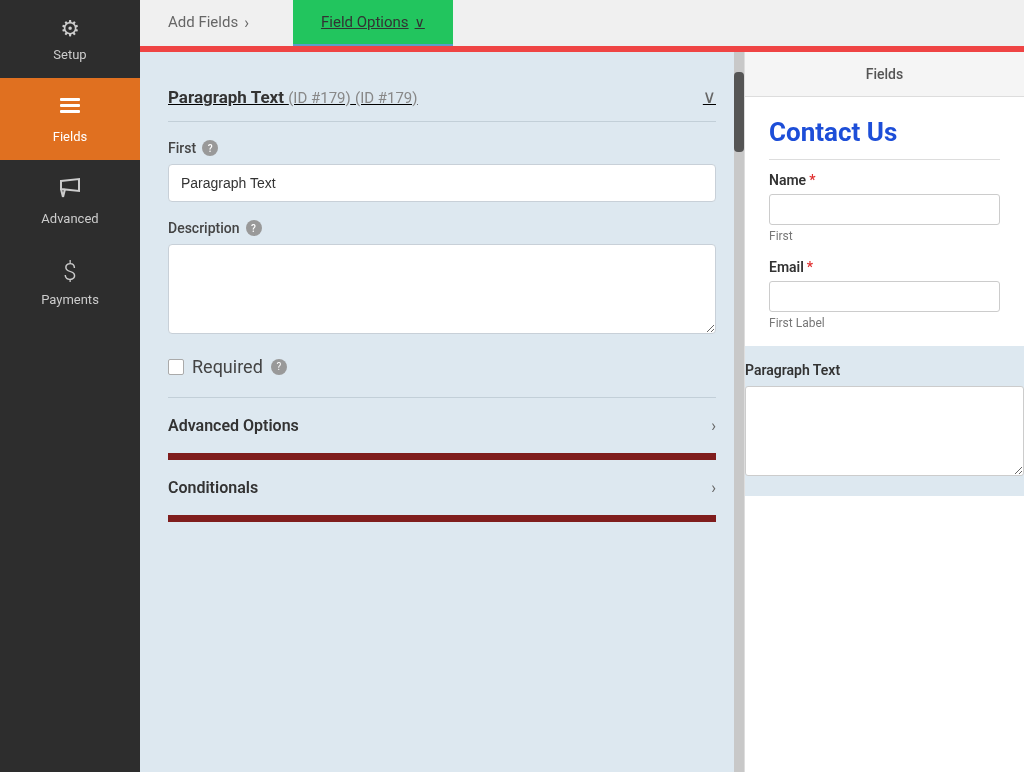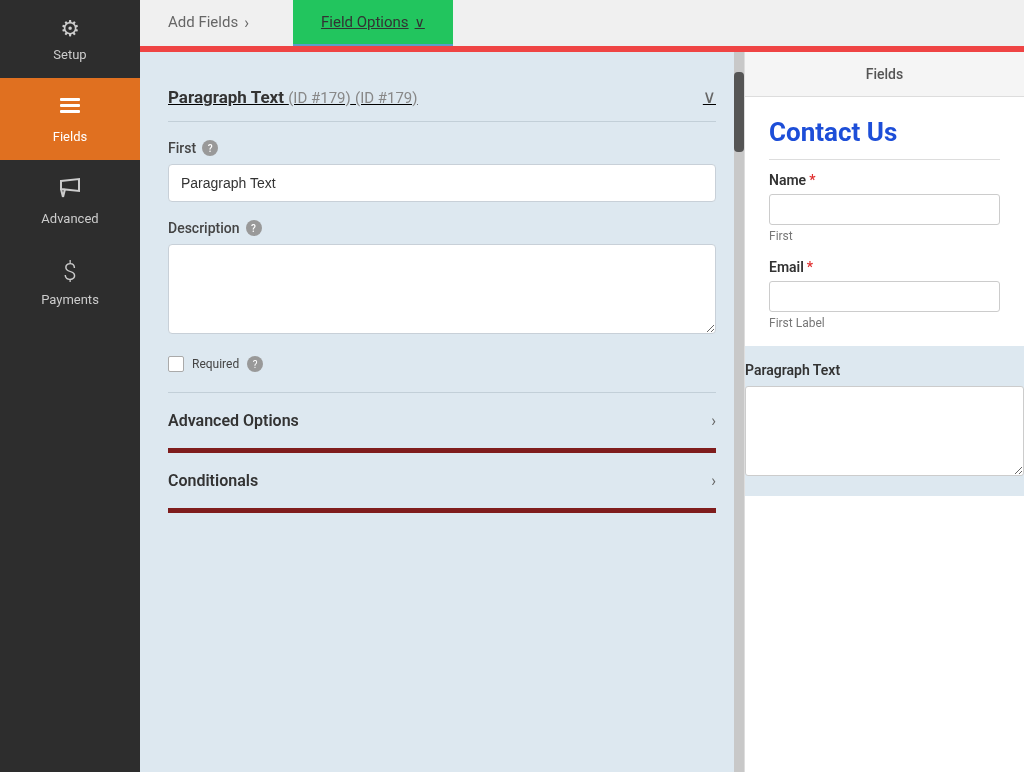--- a/index.html
+++ b/index.html
@@ -181,38 +181,38 @@
     .checkbox-box {
       width: 16px;
       height: 16px;
       border: 1.5px solid #aaa;
       background: #fff;
       border-radius: 2px;
       flex-shrink: 0;
       cursor: pointer;
     }
     .checkbox-label {
-      font-size: 12px;
+      font-size: 18px;
       color: #444;
     }
 
     
     .divider {
       border: none;
       border-top: 1px solid #c2cfd8;
       margin: 20px 0 0 0;
     }
 
     
     .collapsible-row {
       display: flex;
       align-items: center;
       justify-content: space-between;
       padding: 18px 0;
-      border-bottom: 5px solid #7f1d1d;
+      border-bottom: 7px solid #7f1d1d;
       cursor: pointer;
     }
     .collapsible-label {
       font-size: 16px;
       font-weight: 600;
       color: #333;
     }
     .chevron-right { color: #666; font-size: 16px; }
 
     

